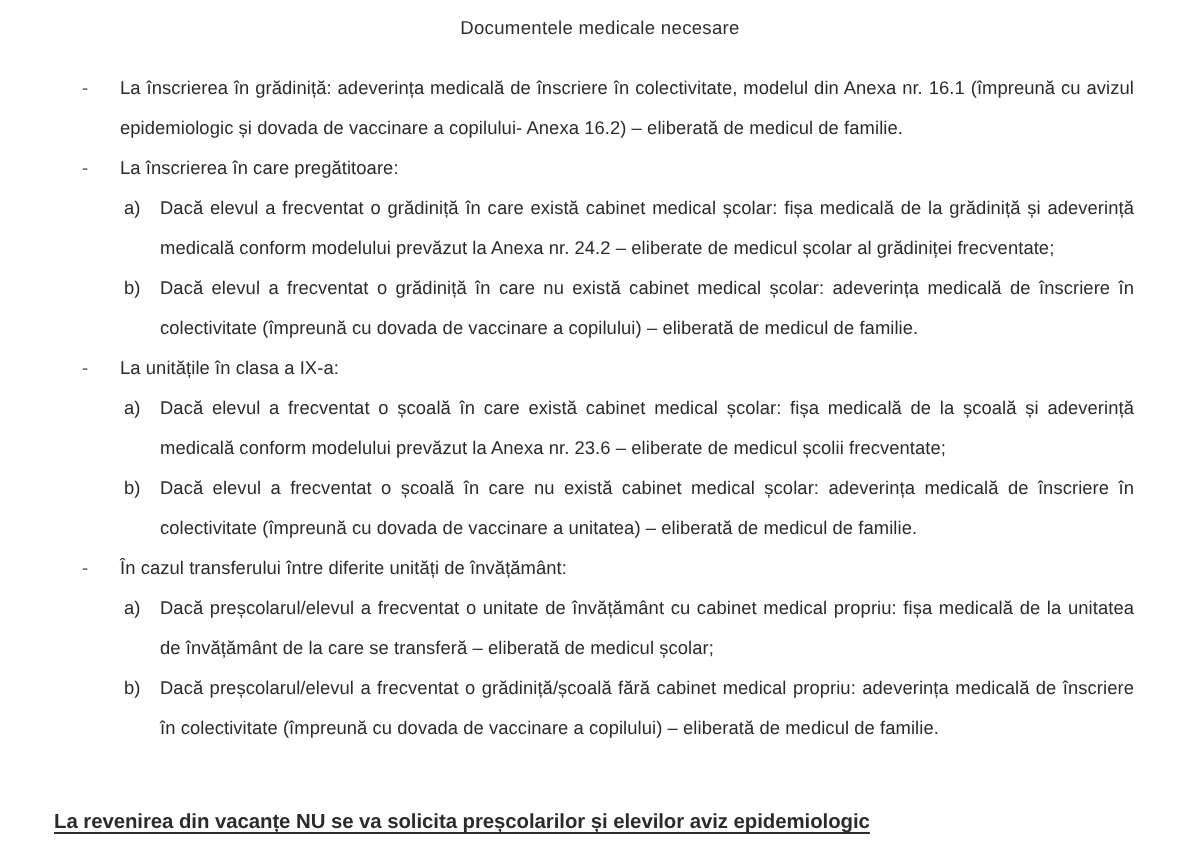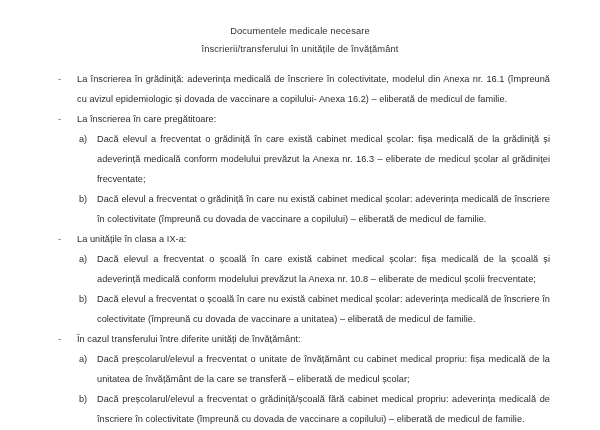--- a/index.html
+++ b/index.html
@@ -13,21 +13,21 @@
     font-family: "Liberation Sans", sans-serif;
     color: #2b2b2b;
     overflow: hidden;
     -webkit-font-smoothing: antialiased;
   }
   .page {
     position: relative;
     width: 600px;
     height: 430px;
     box-sizing: border-box;
-    padding: 17px;
+    padding: 0;
   }
   .title-block {
     padding-top: 5px;
     text-align: center;
   }
   .title-line {
     font-size: 9.3px;
     line-height: 18px;
     color: #2f2f2f;
     letter-spacing: 0.15px;
@@ -91,50 +91,49 @@
     white-space: nowrap;
   }
 </style>
 </head>
 <body>
 
 <div class="page">
 
   <div class="title-block">
     <div class="title-line">Documentele medicale necesare</div>
-    <div class="title-line">înscrierii/transferului în unitățile de învățământ</div>
   </div>
 
   <div class="body-block">
 
     <div class="lvl1">
       <span class="marker">-</span>
       <div class="ptext last-line-left">La înscrierea în grădiniță: adeverința medicală de înscriere în colectivitate, modelul din Anexa nr. 16.1 (împreună cu avizul epidemiologic și dovada de vaccinare a copilului- Anexa 16.2) – eliberată de medicul de familie.</div>
     </div>
 
     <div class="lvl1">
       <span class="marker">-</span>
       <div class="ptext last-line-left">La înscrierea în care pregătitoare:</div>
     </div>
     <div class="lvl2">
       <span class="marker">a)</span>
-      <div class="ptext last-line-left">Dacă elevul a frecventat o grădiniță în care există cabinet medical școlar: fișa medicală de la grădiniță și adeverință medicală conform modelului prevăzut la Anexa nr. 16.3 – eliberate de medicul școlar al grădiniței frecventate;</div>
+      <div class="ptext last-line-left">Dacă elevul a frecventat o grădiniță în care există cabinet medical școlar: fișa medicală de la grădiniță și adeverință medicală conform modelului prevăzut la Anexa nr. 24.2 – eliberate de medicul școlar al grădiniței frecventate;</div>
     </div>
     <div class="lvl2">
       <span class="marker">b)</span>
       <div class="ptext last-line-left">Dacă elevul a frecventat o grădiniță în care nu există cabinet medical școlar: adeverința medicală de înscriere în colectivitate (împreună cu dovada de vaccinare a copilului) – eliberată de medicul de familie.</div>
     </div>
 
     <div class="lvl1">
       <span class="marker">-</span>
       <div class="ptext last-line-left">La unitățile în clasa a IX-a:</div>
     </div>
     <div class="lvl2">
       <span class="marker">a)</span>
-      <div class="ptext last-line-left">Dacă elevul a frecventat o școală în care există cabinet medical școlar: fișa medicală de la școală și adeverință medicală conform modelului prevăzut la Anexa nr. 10.8 – eliberate de medicul școlii frecventate;</div>
+      <div class="ptext last-line-left">Dacă elevul a frecventat o școală în care există cabinet medical școlar: fișa medicală de la școală și adeverință medicală conform modelului prevăzut la Anexa nr. 23.6 – eliberate de medicul școlii frecventate;</div>
     </div>
     <div class="lvl2">
       <span class="marker">b)</span>
       <div class="ptext last-line-left">Dacă elevul a frecventat o școală în care nu există cabinet medical școlar: adeverința medicală de înscriere în colectivitate (împreună cu dovada de vaccinare a unitatea) – eliberată de medicul de familie.</div>
     </div>
 
     <div class="lvl1">
       <span class="marker">-</span>
       <div class="ptext last-line-left">În cazul transferului între diferite unități de învățământ:</div>
     </div>
@@ -142,14 +141,15 @@
       <span class="marker">a)</span>
       <div class="ptext last-line-left">Dacă preșcolarul/elevul a frecventat o unitate de învățământ cu cabinet medical propriu: fișa medicală de la unitatea de învățământ de la care se transferă – eliberată de medicul școlar;</div>
     </div>
     <div class="lvl2">
       <span class="marker">b)</span>
       <div class="ptext last-line-left">Dacă preșcolarul/elevul a frecventat o grădiniță/școală fără cabinet medical propriu: adeverința medicală de înscriere în colectivitate (împreună cu dovada de vaccinare a copilului) – eliberată de medicul de familie.</div>
     </div>
 
   </div>
 
+  <div class="footer-note">La revenirea din vacanțe NU se va solicita preșcolarilor și elevilor aviz epidemiologic</div>
 
 </div>
 
 </body></html>

